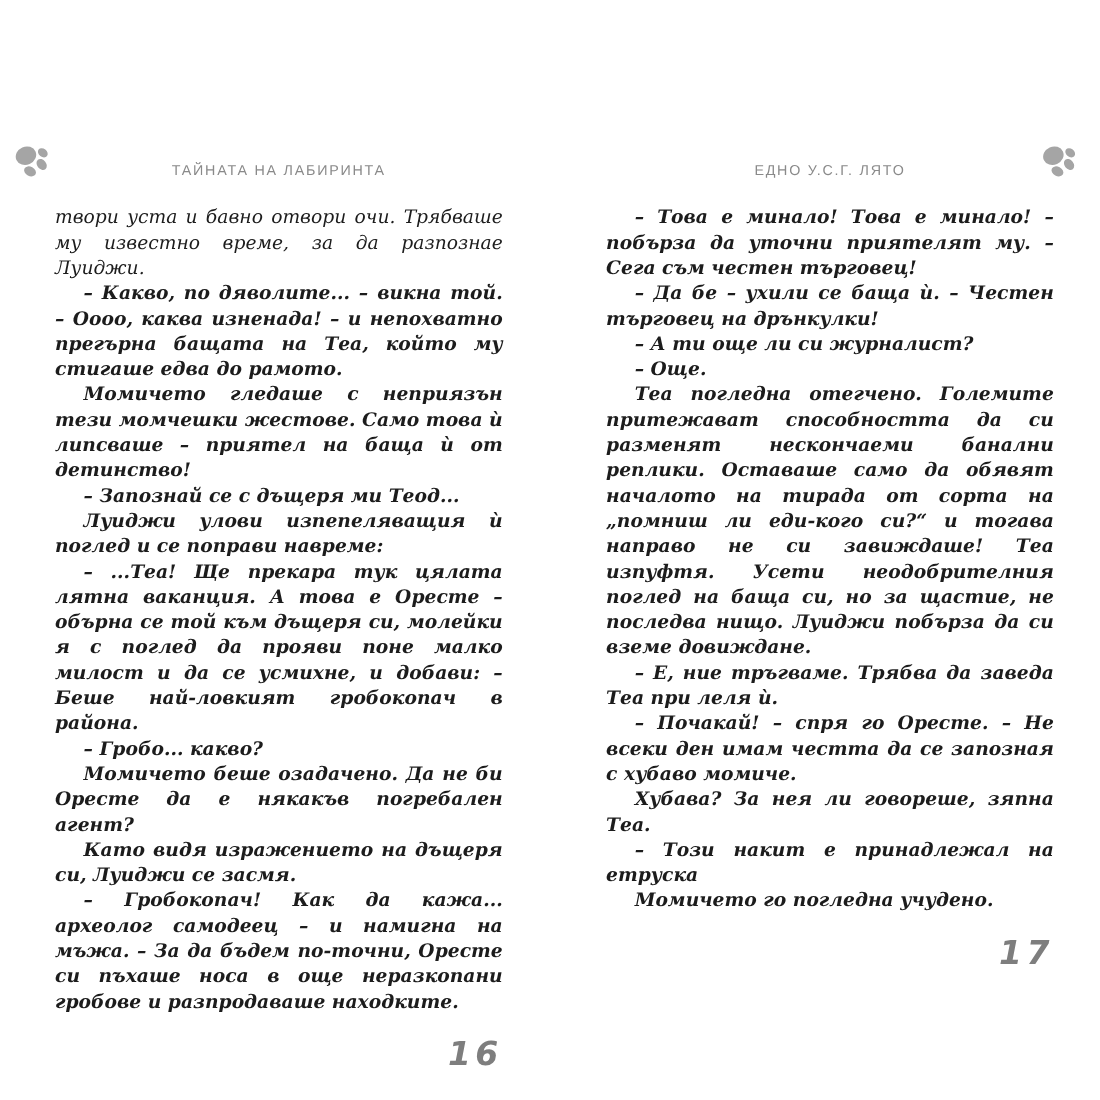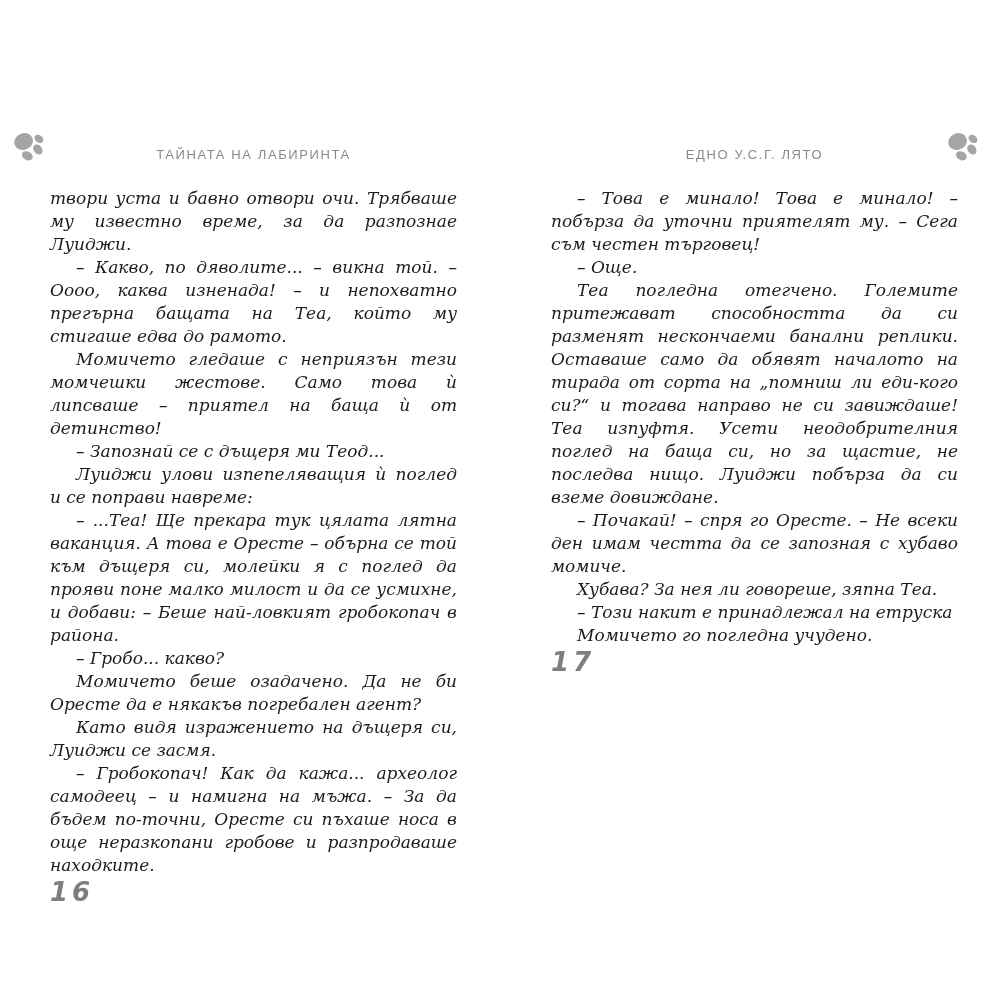--- a/index.html
+++ b/index.html
@@ -48,27 +48,29 @@
     text-align: justify;
     font-style: italic; 
     hyphens: auto;
   }
   .page-body p.para {
     margin: 0;
     text-indent: 0;
   }
   .page-body p.para.indent {
     text-indent: 26px;
+    font-weight: bold;
   }
   .page-number {
-    text-align: left;
+    margin-top: 18px;
+    text-align: right;
     font-family: "DejaVu Sans", sans-serif;
     font-style: italic;
     font-weight: bold;
-    font-size: 26px;
+    font-size: 30px;
     letter-spacing: 4px;
     color: var(--number-color, #7e7e7e);
   }
 </style>
 </head>
 <body>
 
 <div class="spread">
 
   <svg class="paw paw-left" viewBox="0 0 36 36" aria-hidden="true">
@@ -99,22 +101,25 @@
         <p class="para indent">Като видя изражението на дъщеря си, Луиджи се засмя.</p>
         <p class="para indent">– Гробокопач! Как да кажа... археолог самодеец – и намигна на мъжа. – За да бъдем по-точни, Оресте си пъхаше носа в още неразкопани гробове и разпродаваше находките.</p>
       </div>
     <div class="page-number">16</div>
   </div>
 
   <div class="page page-right-col">
     <div class="running-header">ЕДНО У.С.Г. ЛЯТО</div>
     <div class="page-body">
         <p class="para indent">– Това е минало! Това е минало! – побърза да уточни приятелят му. – Сега съм честен търговец!</p>
+        <p class="para indent">– Да бе – ухили се баща ѝ. – Честен търговец на дрънкулки!</p>
+        <p class="para indent">– А ти още ли си журналист?</p>
         <p class="para indent">– Още.</p>
         <p class="para indent">Теа погледна отегчено. Големите притежават способността да си разменят нескончаеми банални реплики. Оставаше само да обявят началото на тирада от сорта на „помниш ли еди-кого си?“ и тогава направо не си завиждаше! Теа изпуфтя. Усети неодобрителния поглед на баща си, но за щастие, не последва нищо. Луиджи побърза да си вземе довиждане.</p>
+        <p class="para indent">– Е, ние тръгваме. Трябва да заведа Теа при леля ѝ.</p>
         <p class="para indent">– Почакай! – спря го Оресте. – Не всеки ден имам честта да се запозная с хубаво момиче.</p>
         <p class="para indent">Хубава? За нея ли говореше, зяпна Теа.</p>
         <p class="para indent">– Този накит е принадлежал на етруска</p>
         <p class="para indent">Момичето го погледна учудено.</p>
       </div>
     <div class="page-number">17</div>
   </div>
 
 </div>
 

